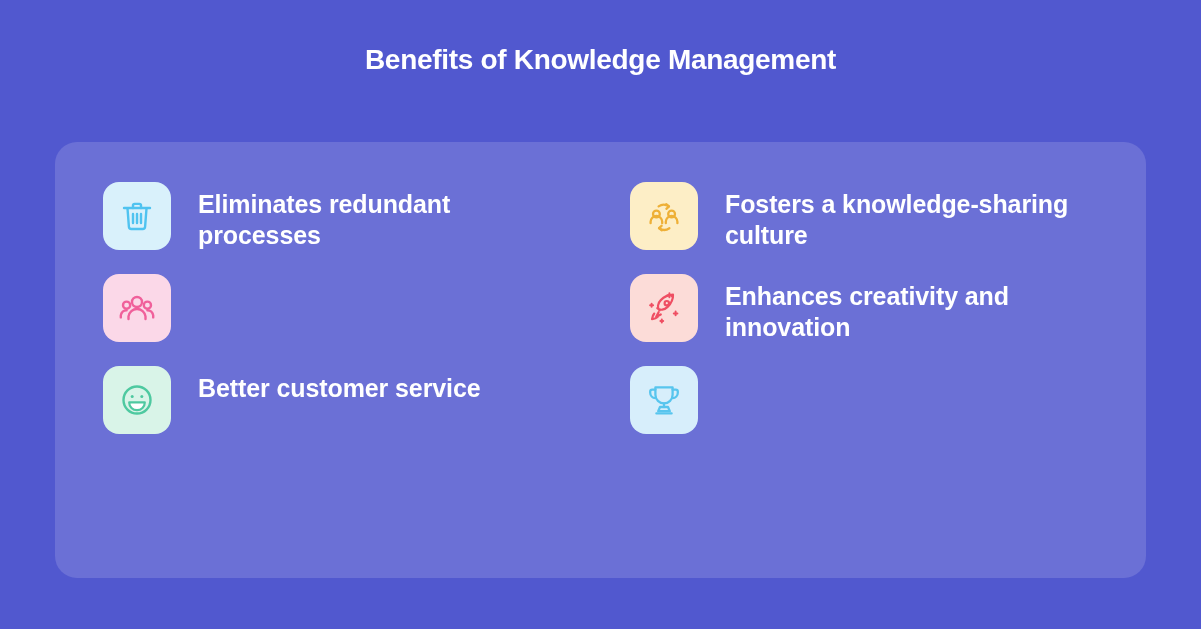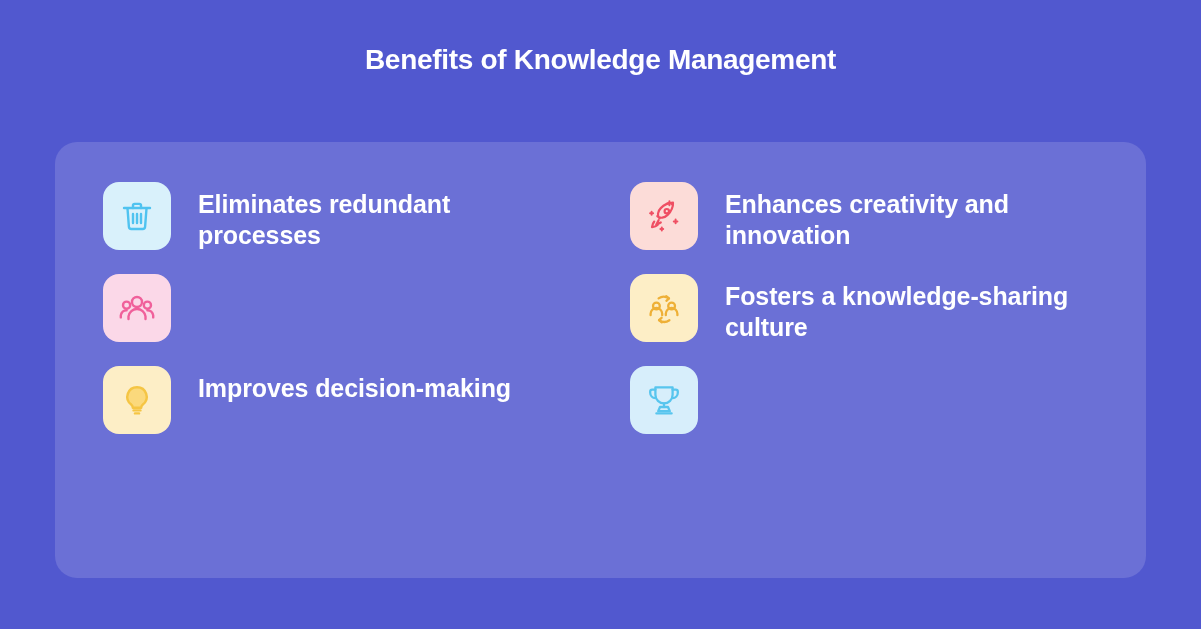--- a/index.html
+++ b/index.html
@@ -124,35 +124,52 @@
             <circle cx="19" cy="13" r="5"></circle>
             <path d="M10.5 30v-2.6A8.5 8.5 0 0 1 19 20a8.5 8.5 0 0 1 8.5 7.4V30"></path>
             <circle cx="8.6" cy="16.2" r="3.6"></circle>
             <path d="M2.8 28.4v-2a6 6 0 0 1 5.8-5.2"></path>
             <circle cx="29.4" cy="16.2" r="3.6"></circle>
             <path d="M35.2 28.4v-2a6 6 0 0 0-5.8-5.2"></path>
           </svg>
         </div>
       </div>
 
+      <div class="benefit">
+        <div class="icon-tile bg-mint">
+          <svg width="36" height="36" viewBox="0 0 36 36" fill="none" stroke="#4ec9a0" stroke-width="2.4" stroke-linecap="round" stroke-linejoin="round">
+            <circle cx="18" cy="18" r="13.5"></circle>
+            <circle cx="13.2" cy="14.6" r="1.5" fill="#4ec9a0" stroke="none"></circle>
+            <circle cx="22.8" cy="14.6" r="1.5" fill="#4ec9a0" stroke="none"></circle>
+            <path d="M10.2 20.4h15.6a7.8 7.8 0 0 1-15.6 0z" fill="#ffffff" stroke="#4ec9a0" stroke-width="2.2"></path>
+          </svg>
+        </div>
+        <div class="benefit-label">Better customer service</div>
+      </div>
+
+
+    </div>
+
+    <div class="col col-right">
 
       <div class="benefit">
         <div class="icon-tile bg-amber">
-          <svg width="34" height="34" viewBox="0 0 34 34" fill="none" stroke="#f5c544" stroke-width="2.4" stroke-linecap="round" stroke-linejoin="round">
-            <path d="M17 4.2a9.6 9.6 0 0 0-5.8 17.3c1 .8 1.6 2 1.6 3.3v0h8.4v0c0-1.3.6-2.5 1.6-3.3A9.6 9.6 0 0 0 17 4.2z" fill="#fbd97c" stroke="#f5c544"></path>
-            <path d="M13.6 27.4h6.8"></path>
-            <path d="M15 30.4h4"></path>
-          </svg>
-        </div>
-        <div class="benefit-label">Improves decision-making</div>
-      </div>
-
-    </div>
-
-    <div class="col col-right">
+          <svg width="38" height="38" viewBox="0 0 38 38" fill="none" stroke="#eeb037" stroke-width="2.3" stroke-linecap="round" stroke-linejoin="round">
+            <circle cx="11.4" cy="17" r="3.4"></circle>
+            <path d="M5.6 26.2v-1.4a5.8 5.8 0 0 1 11.6 0v1.4"></path>
+            <circle cx="26.6" cy="17" r="3.4"></circle>
+            <path d="M20.8 26.2v-1.4a5.8 5.8 0 0 1 11.6 0v1.4"></path>
+            <path d="M13.6 9.4a9 9 0 0 1 10.2 0"></path>
+            <path d="M21.2 7.2l2.8 2.2-2.6 2.4"></path>
+            <path d="M24.4 31.2a9 9 0 0 1-10.2 0"></path>
+            <path d="M16.8 33.4L14 31.2l2.6-2.4"></path>
+          </svg>
+        </div>
+        <div class="benefit-label">Fosters a knowledge-sharing culture</div>
+      </div>
 
       <div class="benefit">
         <div class="icon-tile bg-rose">
           <svg width="38" height="38" viewBox="0 0 38 38" fill="none" stroke="#ef4f63" stroke-width="2.2" stroke-linecap="round" stroke-linejoin="round">
             <path d="M15.6 22.4c-2.6-2.6-2.1-7 1.2-10.3 3.2-3.2 8-5.2 12.2-5.4.2 4.2-2.2 9-5.4 12.2-3.3 3.3-7.7 3.8-10.3 1.2" transform="translate(-1,-1)"></path>
             <circle cx="21.8" cy="14.2" r="2.2"></circle>
             <path d="M13.6 23.2l-2.4 4.6 4.6-2.4"></path>
             <path d="M9.2 24.6c-1.6 1.6-2.2 5.6-2.2 5.6s4-0.6 5.6-2.2"></path>
             <path d="M26.6 6.6l1 1"></path>
             <g stroke-width="2">
@@ -160,36 +177,20 @@
               <path d="M6.6 14.8v3M5.1 16.3h3"></path>
               <path d="M30.6 22.6v3.6M28.8 24.4h3.6"></path>
               <path d="M16.8 30.6v2.8M15.4 32h2.8"></path>
             </g>
           </svg>
         </div>
         <div class="benefit-label">Enhances creativity and innovation</div>
       </div>
 
       <div class="benefit">
-        <div class="icon-tile bg-amber">
-          <svg width="38" height="38" viewBox="0 0 38 38" fill="none" stroke="#eeb037" stroke-width="2.3" stroke-linecap="round" stroke-linejoin="round">
-            <circle cx="11.4" cy="17" r="3.4"></circle>
-            <path d="M5.6 26.2v-1.4a5.8 5.8 0 0 1 11.6 0v1.4"></path>
-            <circle cx="26.6" cy="17" r="3.4"></circle>
-            <path d="M20.8 26.2v-1.4a5.8 5.8 0 0 1 11.6 0v1.4"></path>
-            <path d="M13.6 9.4a9 9 0 0 1 10.2 0"></path>
-            <path d="M21.2 7.2l2.8 2.2-2.6 2.4"></path>
-            <path d="M24.4 31.2a9 9 0 0 1-10.2 0"></path>
-            <path d="M16.8 33.4L14 31.2l2.6-2.4"></path>
-          </svg>
-        </div>
-        <div class="benefit-label">Fosters a knowledge-sharing culture</div>
-      </div>
-
-      <div class="benefit">
         <div class="icon-tile bg-sky">
           <svg width="36" height="36" viewBox="0 0 36 36" fill="none" stroke="#58c5ee" stroke-width="2.3" stroke-linecap="round" stroke-linejoin="round">
             <path d="M9.4 5.4h17.2v7.4a8.6 8.6 0 0 1-17.2 0V5.4z"></path>
             <path d="M9.4 7.6H6.2a2 2 0 0 0-2 2v1.2a5.4 5.4 0 0 0 5.2 5.4"></path>
             <path d="M26.6 7.6h3.2a2 2 0 0 1 2 2v1.2a5.4 5.4 0 0 1-5.2 5.4"></path>
             <path d="M18 21.4v3.6"></path>
             <path d="M14 25h8l1.8 4.2H12.2L14 25z"></path>
             <path d="M10.4 31.4h15.2"></path>
           </svg>
         </div>

